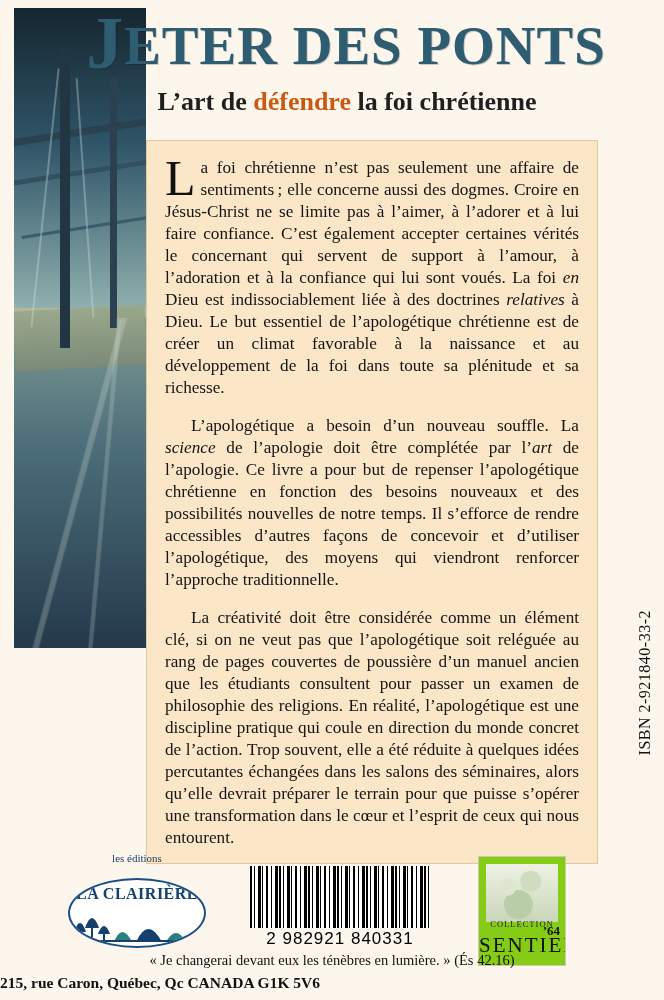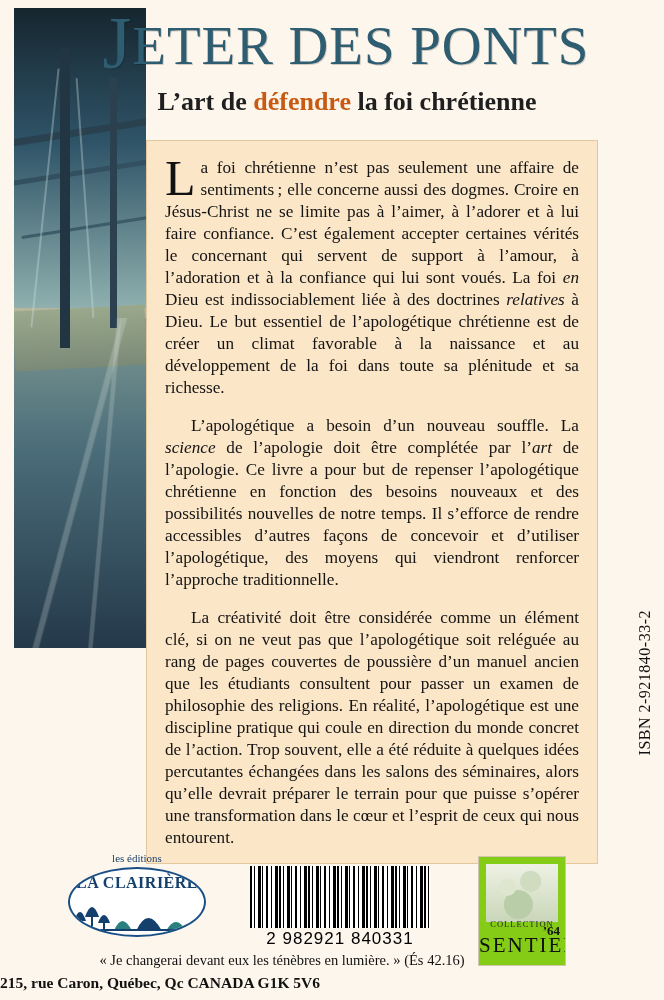--- a/index.html
+++ b/index.html
@@ -99,21 +99,21 @@
   
   .title-block {
     position: absolute;
     left: 0;
     top: 14px;
     width: 664px;
     text-align: center;
   }
   .main-title {
     font-family: "Liberation Serif", serif;
-    font-weight: normal;
+    font-weight: bold;
     color: #2e5d72;
     font-size: 55px;
     letter-spacing: 1px;
     line-height: 1;
     margin: 0;
     padding-left: 28px;
     text-shadow: 1px 1px 0 rgba(0,0,0,0.18);
   }
   .main-title .drop {
     font-size: 74px;
@@ -202,21 +202,21 @@
   .publisher {
     position: absolute;
     left: 62px;
     top: 852px;
     width: 150px;
     text-align: center;
   }
   .pub-small {
     font-size: 11px;
     color: #1a3f66;
-    margin-bottom: 3px;
+    margin-bottom: 14px;
   }
   .pub-oval {
     position: relative;
     width: 134px;
     height: 66px;
     margin: 0 auto;
     border: 2px solid #1a4f86;
     border-radius: 50%;
     overflow: hidden;
     background: #ffffff;
@@ -313,21 +313,21 @@
     font-size: 13px;
     font-weight: bold;
     color: #111;
   }
 
   
   .quote {
     position: absolute;
     left: 0;
     top: 952px;
-    width: 564px;
+    width: 664px;
     text-align: center;
     font-size: 14.5px;
     color: #111;
   }
   .address {
     position: absolute;
     left: 0;
     top: 974px;
     width: 664px;
     text-align: left;

